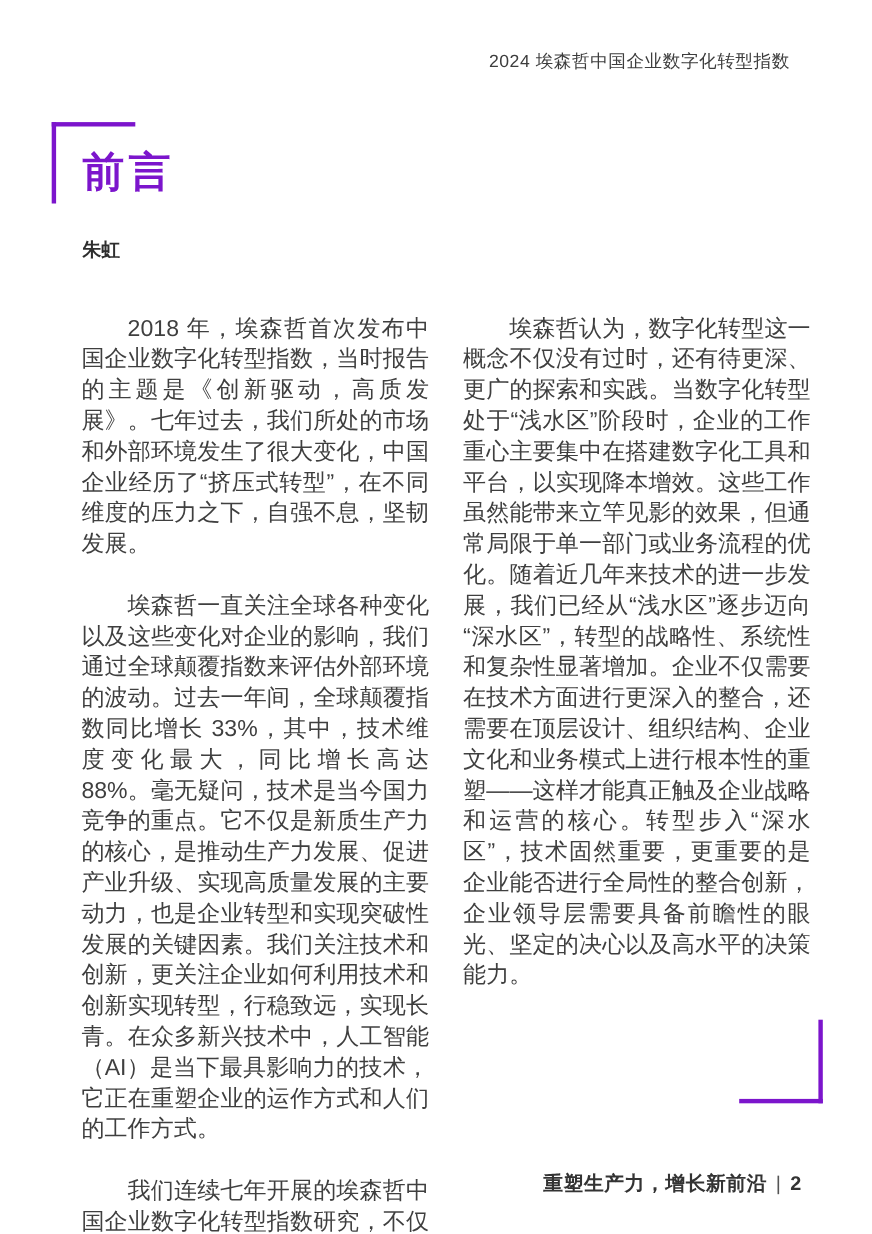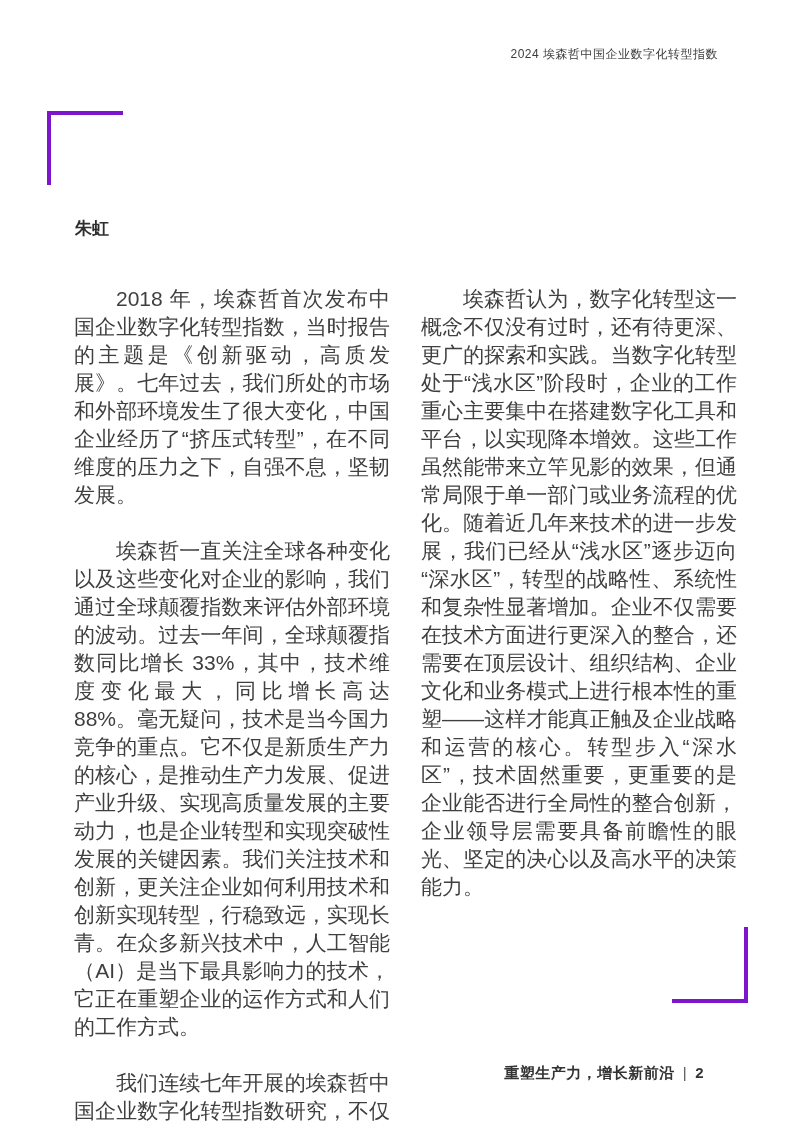--- a/index.html
+++ b/index.html
@@ -13,21 +13,21 @@
     overflow: hidden;
     font-family: "Liberation Sans", "DejaVu Sans", sans-serif;
     color: #3f3f3f;
   }
 
   
   .header {
     position: absolute;
     top: 46px;
     right: 75px;
-    font-size: 12px;
+    font-size: 16px;
     letter-spacing: 0.5px;
     color: #3d3d3d;
   }
 
   
   .corner-bracket { position: absolute; }
   .corner-bracket.top-left {
     left: 47px; top: 111px;
     width: 76px; height: 74px;
     border-left: 4px solid var(--accent, #7c15cc);
@@ -78,39 +78,40 @@
     text-align: justify;
     text-indent: 2em;
     color: #3f3f3f;
   }
   .col p:last-child { margin-bottom: 0; }
 
   
   .footer {
     position: absolute;
     top: 1064px;
-    right: 89px;
-    font-size: 15px;
+    right: 64px;
+    font-size: 18px;
     font-weight: 600;
     color: #333333;
     letter-spacing: 0.5px;
   }
   .footer .sep { margin: 0 8px; font-weight: 400; color: #555555; }
 </style>
 </head>
 <body>
 
 <div class="page">
 
   <div class="header">
     <span>2024 埃森哲中国企业数字化转型指数</span>
   </div>
 
   <div class="corner-bracket top-left"></div>
 
+  <h1 class="section-title">前言</h1>
 
   <div class="author">
     <div>朱虹</div>
   </div>
 
   <div class="body-columns">
     <div class="col">
       <p>2018 年，埃森哲首次发布中国企业数字化转型指数，当时报告的主题是《创新驱动，高质发展》。七年过去，我们所处的市场和外部环境发生了很大变化，中国企业经历了“挤压式转型”，在不同维度的压力之下，自强不息，坚韧发展。</p>
       <p>埃森哲一直关注全球各种变化以及这些变化对企业的影响，我们通过全球颠覆指数来评估外部环境的波动。过去一年间，全球颠覆指数同比增长 33%，其中，技术维度变化最大，同比增长高达 88%。毫无疑问，技术是当今国力竞争的重点。它不仅是新质生产力的核心，是推动生产力发展、促进产业升级、实现高质量发展的主要动力，也是企业转型和实现突破性发展的关键因素。我们关注技术和创新，更关注企业如何利用技术和创新实现转型，行稳致远，实现长青。在众多新兴技术中，人工智能（AI）是当下最具影响力的技术，它正在重塑企业的运作方式和人们的工作方式。</p>
       <p>我们连续七年开展的埃森哲中国企业数字化转型指数研究，不仅是对中国企业在变局时代坚韧转型的一种记录，也是对转型通途的一种探索。当现实情况发生变化时，新的预期和定义就会产生。2023 年，我们对指数进行升级，首次提出“企业重塑”战略，埃森哲认为转型的要义已从“业务求新”进化到“全面重塑”。今年，通过进一步对“企业重塑”战略进行研究，我们发现大多数企业的业务重心已经回归增长与创新，这也是企业发展中最本质的问题。</p>

